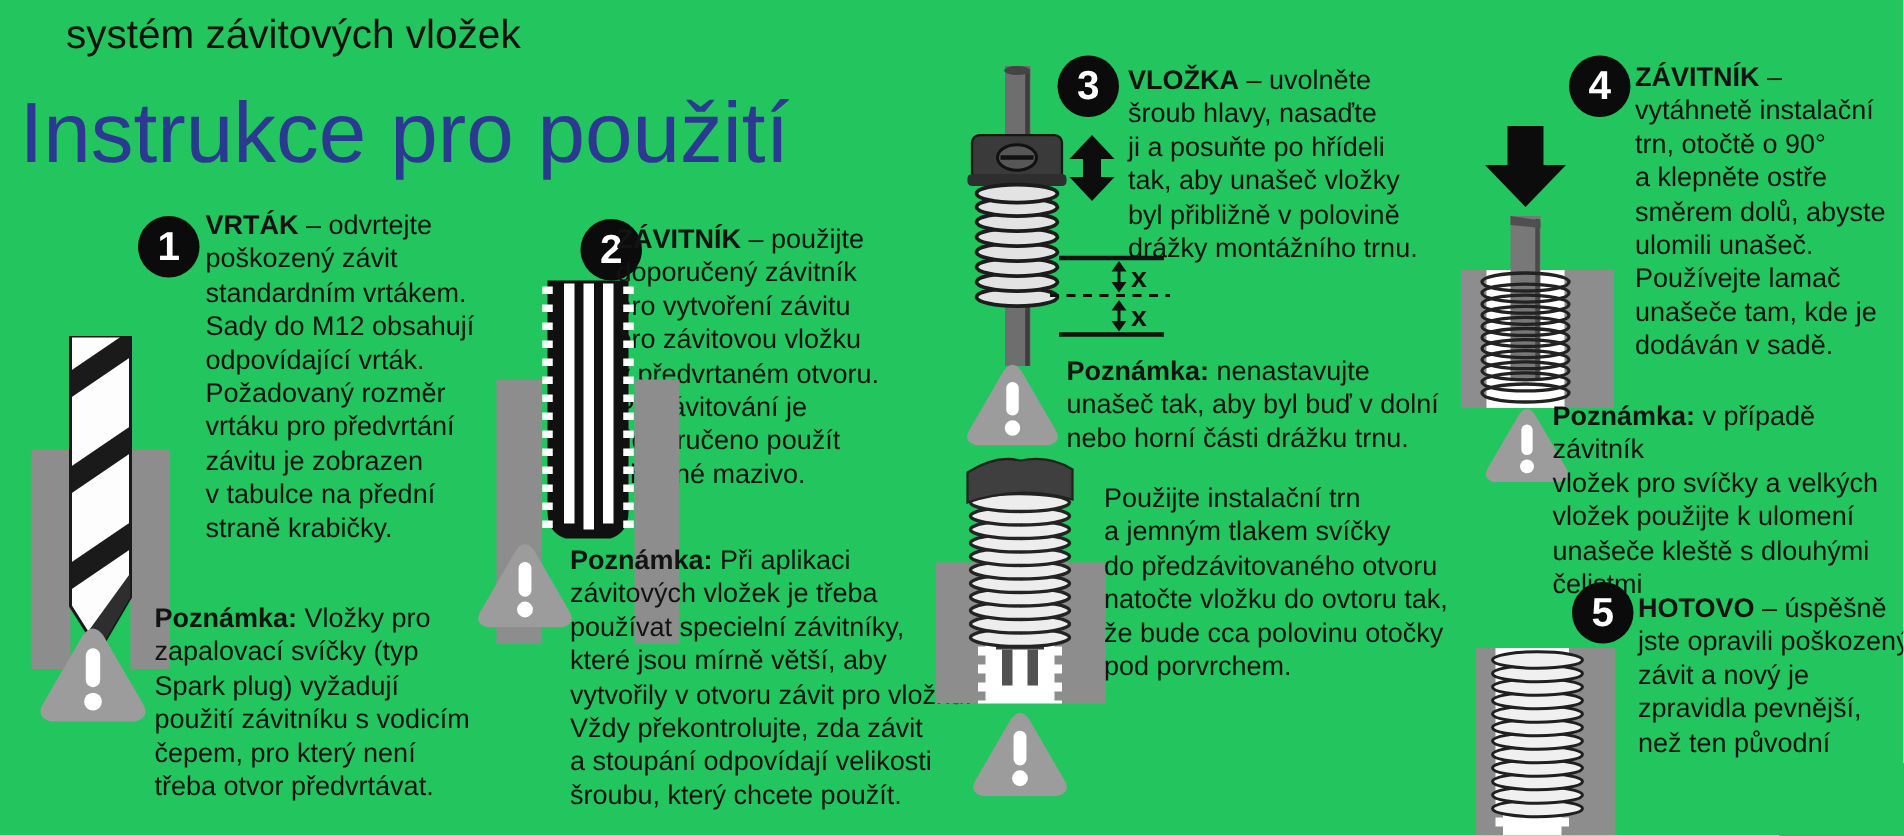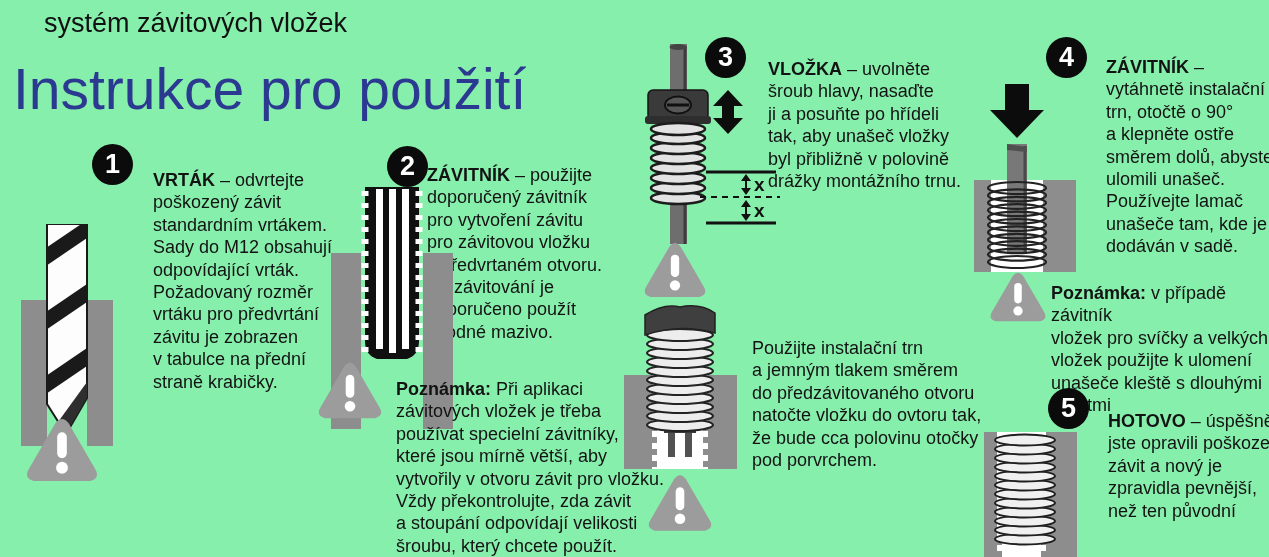--- a/index.html
+++ b/index.html
@@ -1,39 +1,39 @@
 <!DOCTYPE html>
 <html><head>
 <meta charset="utf-8">
 <style>
   html,body{margin:0;padding:0;background:#fff;}
-  .page{position:relative;width:1269px;height:557px;background:#86efac;overflow:hidden;
+  .page{position:relative;width:1269px;height:557px;background:#22c55e;overflow:hidden;
         font-family:"Liberation Sans",sans-serif;color:#131313;}
   .abs{position:absolute;}
-  .txt{font-size:18px;line-height:22.4px;white-space:pre-line;margin:16px;}
+  .txt{font-size:18px;line-height:22.4px;white-space:pre-line;margin:0;}
   .txt b{font-weight:bold;}
   .subtitle{font-size:27px;color:#111;}
   .main-title{font-size:57px;color:#2b3990;letter-spacing:0px;}
   .badge{width:41px;height:41px;border-radius:50%;background:#0b0b0b;color:#fff;
          display:flex;align-items:center;justify-content:center;
          font-size:27px;font-weight:bold;}
   svg{display:block;}
 </style>
 </head>
 <body>
 
 <div class="page">
 
   <div class="abs subtitle" style="left:44px;top:8px;">systém závitových vložek</div>
   <div class="abs main-title" style="left:13px;top:56px;">Instrukce pro použití</div>
 
   <div class="abs badge" style="left:92px;top:144px;">
       <span>1</span>
     </div>
-  <p class="abs txt" style="left:137px;top:153px;width:215px;"><b>VRTÁK</b><span> – odvrtejte
+  <p class="abs txt" style="left:137px;top:139px;width:215px;"><b>VRTÁK</b><span> – odvrtejte
 poškozený závit
 standardním vrtákem.
 Sady do M12 obsahují
 odpovídající vrták.
 Požadovaný rozměr
 vrtáku pro předvrtání
 závitu je zobrazen
 v tabulce na přední
 straně krabičky.</span></p>
 
@@ -51,20 +51,26 @@
       <path d="M40,220 L96,182 L96,200 L40,238 Z" fill="#1a1a1a"></path>
       <path d="M66,210 L87,174 L87,158 L58,198 Z" fill="#2e2e2e"></path>
     </g>
   </svg>
 
   <svg class="abs" style="left:25px;top:414px;" width="74" height="72" viewBox="0 0 100 92">
     <path d="M41,10 Q50,-2 59,10 L95,72 Q102,84 88,88 L12,88 Q-2,84 5,72 Z" fill="#9c9c9c"></path>
     <rect x="43.5" y="22" width="13" height="35" rx="6.5" fill="#fff"></rect>
     <circle cx="50" cy="70" r="8" fill="#fff"></circle>
   </svg>
+  <p class="abs txt" style="left:103px;top:401px;width:250px;"><b>Poznámka:</b><span> Vložky pro
+zapalovací svíčky (typ
+Spark plug) vyžadují
+použití závitníku s vodicím
+čepem, pro který není
+třeba otvor předvrtávat.</span></p>
 
   <div class="abs badge" style="left:387px;top:146px;">
       <span>2</span>
     </div>
   <p class="abs txt" style="left:411px;top:148px;width:230px;"><b>ZÁVITNÍK</b><span> – použijte
 doporučený závitník
 pro vytvoření závitu
 pro závitovou vložku
 v předvrtaném otvoru.
 Při závitování je
@@ -138,20 +144,23 @@
       <text x="126" y="147" font-size="19" font-weight="700" fill="#111" stroke="none">x</text>
       <text x="126" y="173" font-size="19" font-weight="700" fill="#111" stroke="none">x</text>
     </g>
   </svg>
 
   <svg class="abs" style="left:643px;top:240px;" width="64" height="60" viewBox="0 0 100 92">
     <path d="M41,10 Q50,-2 59,10 L95,72 Q102,84 88,88 L12,88 Q-2,84 5,72 Z" fill="#9c9c9c"></path>
     <rect x="43.5" y="22" width="13" height="35" rx="6.5" fill="#fff"></rect>
     <circle cx="50" cy="70" r="8" fill="#fff"></circle>
   </svg>
+  <p class="abs txt" style="left:711px;top:236px;width:280px;"><b>Poznámka:</b><span> nenastavujte
+unašeč tak, aby byl buď v dolní
+nebo horní části drážku trnu.</span></p>
 
   <svg class="abs" style="left:624px;top:299px;" width="115" height="172" viewBox="0 0 115 172">
     <rect x="0" y="76" width="113" height="94" fill="#8d8d8d"></rect>
     <rect x="28" y="76" width="56" height="94" fill="#ffffff"></rect>
     <line x1="30" y1="78" x2="30" y2="168" stroke="#8d8d8d" stroke-width="6" stroke-dasharray="6 6"></line>
     <line x1="82" y1="78" x2="82" y2="168" stroke="#8d8d8d" stroke-width="6" stroke-dasharray="6 6"></line>
     <rect x="40" y="126" width="32" height="8" fill="#3a3a3a"></rect>
     <rect x="44" y="134" width="7" height="24" fill="#525252"></rect>
     <rect x="61" y="134" width="7" height="24" fill="#525252"></rect>
     <g>
@@ -164,21 +173,21 @@
       <ellipse cx="56" cy="72" rx="33" ry="6" fill="#ededed" stroke="#232323" stroke-width="2.2"></ellipse>
       <ellipse cx="56" cy="63" rx="33" ry="6" fill="#ededed" stroke="#232323" stroke-width="2.2"></ellipse>
       <ellipse cx="56" cy="54" rx="33" ry="6" fill="#ededed" stroke="#232323" stroke-width="2.2"></ellipse>
       <ellipse cx="56" cy="45" rx="33" ry="6" fill="#ededed" stroke="#232323" stroke-width="2.2"></ellipse>
       <ellipse cx="56" cy="36" rx="33" ry="6" fill="#ededed" stroke="#232323" stroke-width="2.2"></ellipse>
     </g>
     <path d="M21,16 Q40,4 56,8 Q76,4 91,14 L91,34 Q56,24 21,36 Z" fill="#3f3f3f" stroke="#222" stroke-width="1.5"></path>
   </svg>
 
   <p class="abs txt" style="left:736px;top:321px;width:260px;">Použijte instalační trn
-a jemným tlakem směrem
+a jemným tlakem svíčky
 do předzávitovaného otvoru
 natočte vložku do ovtoru tak,
 že bude cca polovinu otočky
 pod porvrchem.</p>
 
   <svg class="abs" style="left:647px;top:467px;" width="66" height="72" viewBox="0 0 100 92">
     <path d="M41,10 Q50,-2 59,10 L95,72 Q102,84 88,88 L12,88 Q-2,84 5,72 Z" fill="#9c9c9c"></path>
     <rect x="43.5" y="22" width="13" height="35" rx="6.5" fill="#fff"></rect>
     <circle cx="50" cy="70" r="8" fill="#fff"></circle>
   </svg>

